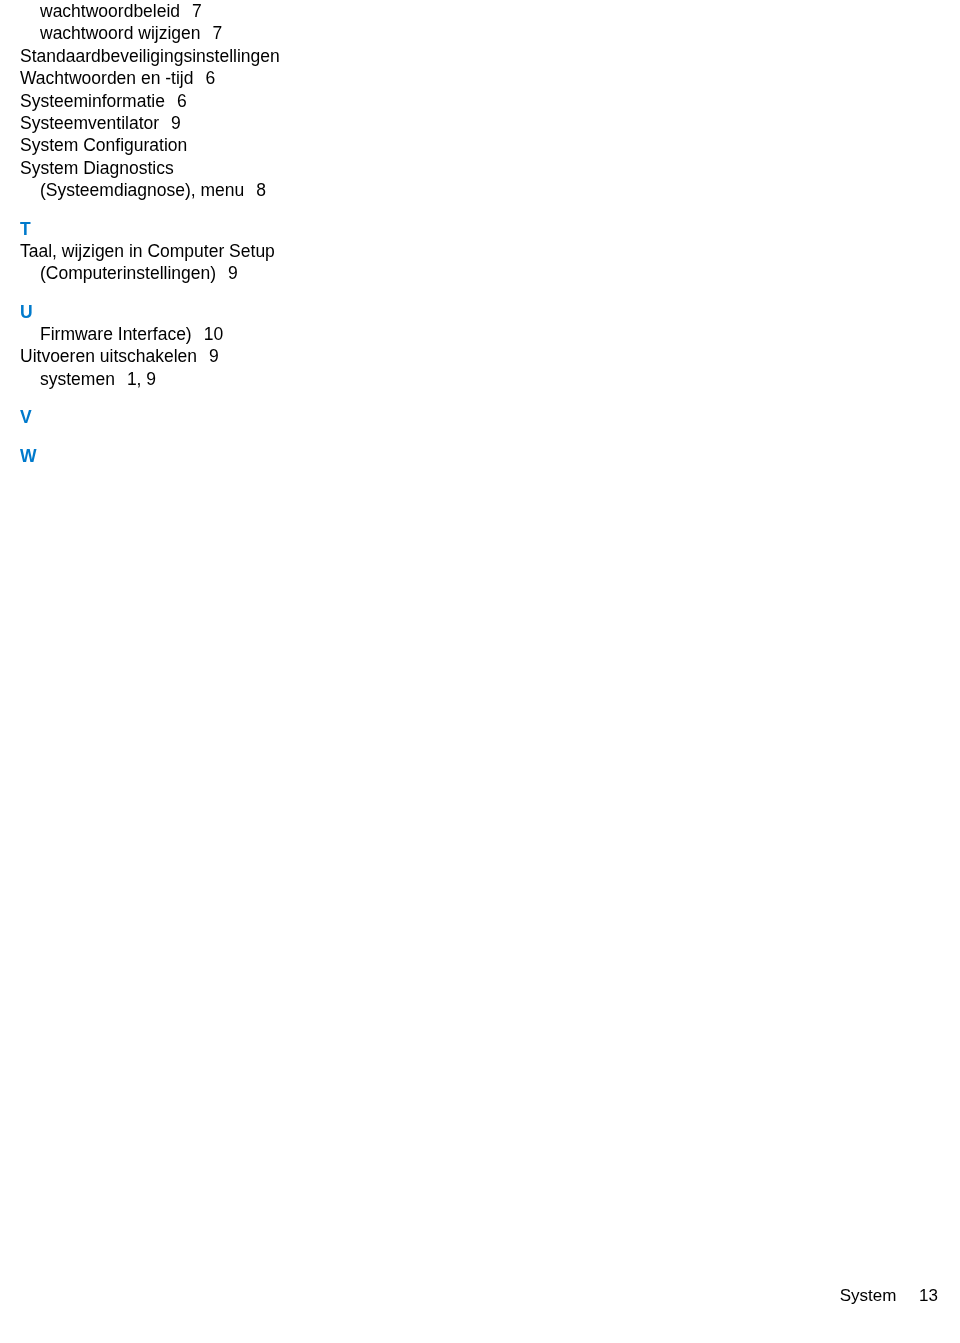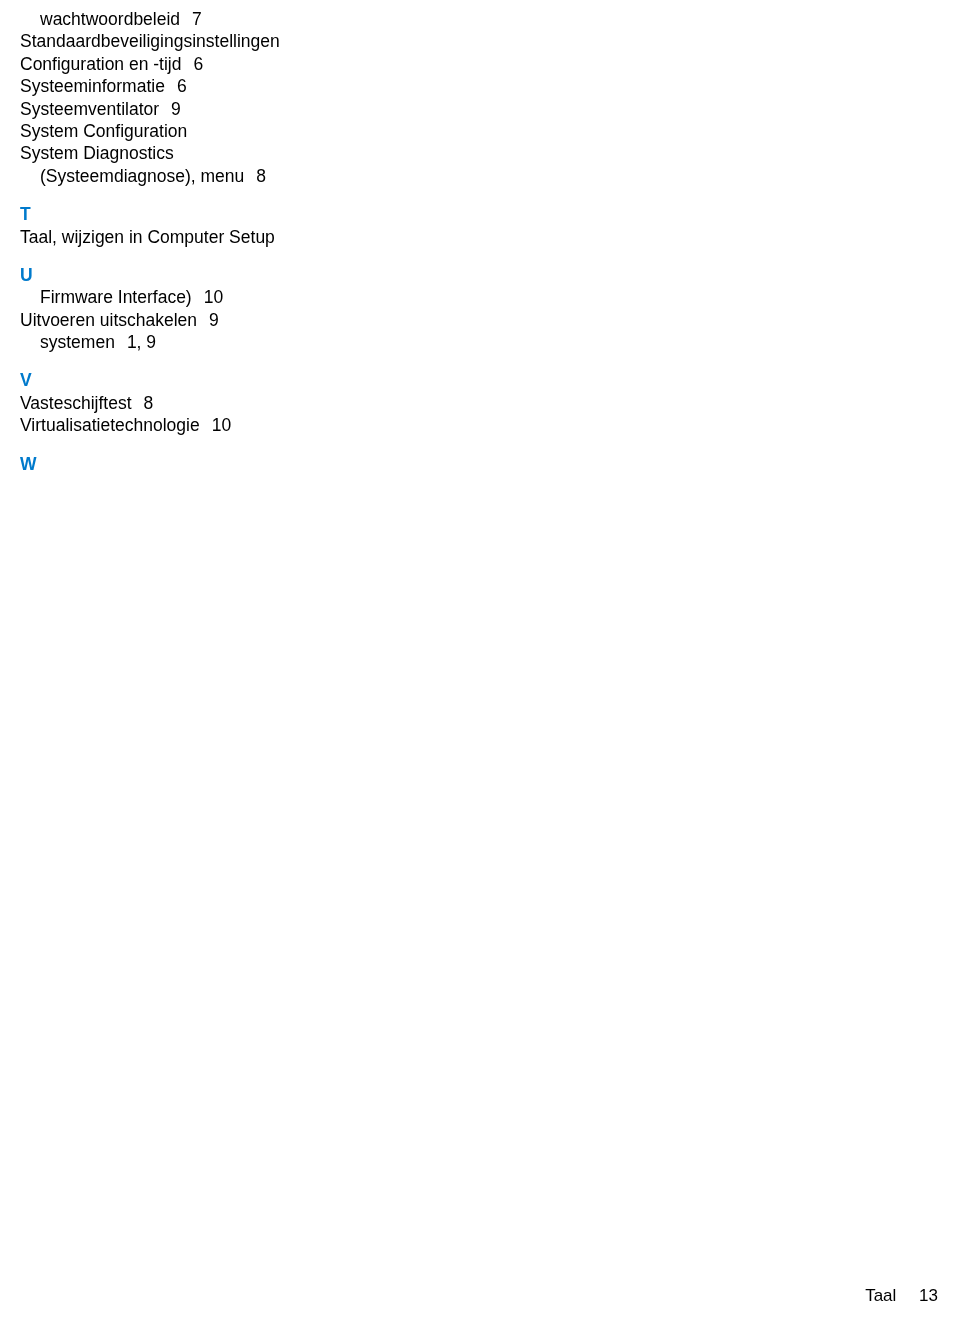--- a/index.html
+++ b/index.html
@@ -7,21 +7,20 @@
     font-family: Arial, Helvetica, sans-serif;
     width: 960px;
     height: 1343px;
     background: #fff;
     color: #000;
     font-size: 17.5px;
     line-height: 1.28;
     position: relative;
   }
   .content {
-    padding-top: 8px;
     padding-left: 20px;
     width: 370px;
   }
   .entry-line { display: block; }
   .indent-1 { padding-left: 20px; }
   .page-ref { display: inline; }
   .gap { display: inline-block; width: 12px; }
   .section-letter {
     color: #007acc;
     font-weight: bold;
@@ -38,25 +37,28 @@
 </style>
 </head>
 <body>
 
 <div class="content">
 
   <div class="section-block">
     <div class="entry-line indent-1">
       <span>wachtwoordbeleid</span><span class="gap"></span><span class="page-ref">7</span>
     </div>
+    <div class="entry-line indent-1">
+      <span>wachtwoord wijzigen</span><span class="gap"></span><span class="page-ref">7</span>
+    </div>
     <div class="entry-line">
       <span>Standaardbeveiligingsinstellingen</span>
     </div>
     <div class="entry-line">
-      <span>Configuration en -tijd</span><span class="gap"></span><span class="page-ref">6</span>
+      <span>Wachtwoorden en -tijd</span><span class="gap"></span><span class="page-ref">6</span>
     </div>
     <div class="entry-line">
       <span>Systeeminformatie</span><span class="gap"></span><span class="page-ref">6</span>
     </div>
     <div class="entry-line">
       <span>Systeemventilator</span><span class="gap"></span><span class="page-ref">9</span>
     </div>
     <div class="entry-line">
       <span>System Configuration</span>
     </div>
@@ -66,45 +68,40 @@
     <div class="entry-line indent-1">
       <span>(Systeemdiagnose), menu</span><span class="gap"></span><span class="page-ref">8</span>
     </div>
   </div>
 
   <div class="section-letter">T</div>
   <div class="section-block">
     <div class="entry-line">
       <span>Taal, wijzigen in Computer Setup</span>
     </div>
+    <div class="entry-line indent-1">
+      <span>(Computerinstellingen)</span><span class="gap"></span><span class="page-ref">9</span>
+    </div>
   </div>
 
   <div class="section-letter">U</div>
   <div class="section-block">
     <div class="entry-line indent-1">
       <span>Firmware Interface)</span><span class="gap"></span><span class="page-ref">10</span>
     </div>
     <div class="entry-line">
       <span>Uitvoeren uitschakelen</span><span class="gap"></span><span class="page-ref">9</span>
     </div>
     <div class="entry-line indent-1">
       <span>systemen</span><span class="gap"></span><span class="page-ref">1,  9</span>
     </div>
   </div>
 
   <div class="section-letter">V</div>
-  <div class="section-block">
-    <div class="entry-line">
-      <span>Vasteschijftest</span><span class="gap"></span><span class="page-ref">8</span>
-    </div>
-    <div class="entry-line">
-      <span>Virtualisatietechnologie</span><span class="gap"></span><span class="page-ref">10</span>
-    </div>
-  </div>
 
   <div class="section-letter">W</div>
 
 </div>
 
 <div class="footer">
-  <span class="footer-title">Taal</span>
+  <span class="footer-title">System</span>
   <span>13</span>
 </div>
 
 </body></html>

